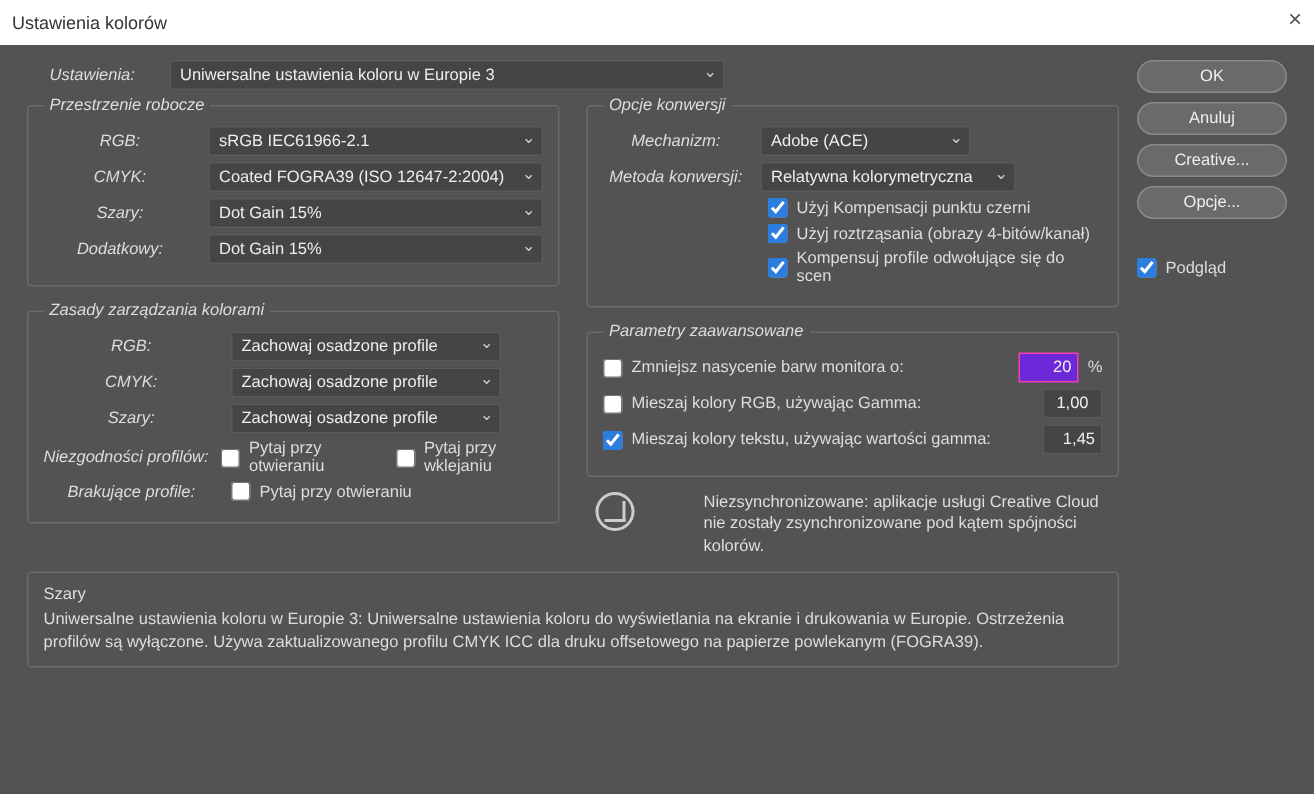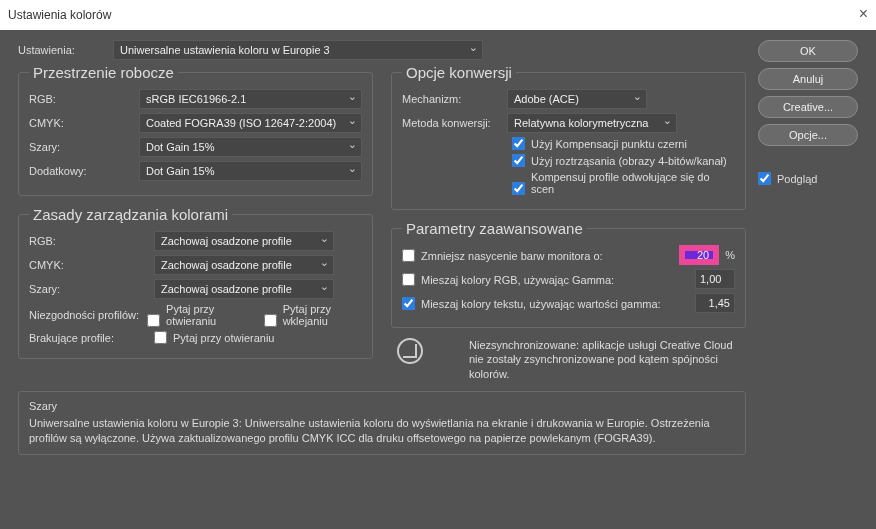--- a/index.html
+++ b/index.html
@@ -3,29 +3,29 @@
 <meta charset="utf-8">
 <style>
 * { box-sizing: border-box; margin: 0; padding: 0; font-family: "Segoe UI", Tahoma, sans-serif; }
 body { background: #535353; width: 876px; height: 529px; overflow: hidden; }
 .titlebar { background: #fff; height: 30px; display: flex; align-items: center; padding: 0 8px; font-size: 12px; color: #333; position: relative; }
 .titlebar .close { position: absolute; right: 8px; top: 5px; font-size: 16px; color: #555; cursor: pointer; }
 .content { padding: 10px 18px; color: #ddd; font-size: 11px; display: flex; }
 .main-col { flex: 1; }
 .side-col { width: 100px; margin-left: 12px; display:flex; flex-direction:column; gap:6px; align-items:stretch;}
 .row { display: flex; align-items: center; margin-bottom: 4px; }
-.lbl { text-align: left; padding-right: 8px; white-space:nowrap; }
+.lbl { text-align: center; padding-right: 8px; white-space:nowrap;font-style:italic; }
 select, .select { background: #454545; color: #eee; border: 1px solid #5a5a5a; font-size: 11px; height: 20px; padding: 1px 18px 1px 6px; appearance:none; position:relative; }
 .select-wrap { position:relative; display:inline-block;}
 .select-wrap::after { content:"⌄"; position:absolute; right:5px; top:1px; color:#ccc; font-size:11px; pointer-events:none;}
 input[type=text] { background:#454545; color:#eee; border:1px solid #5a5a5a; font-size:11px; height:20px; padding:0 4px;}
-input.hl { border:6px solid #ec4899; background:#6d28d9;margin-left:48px;}
+input.hl { border:1px solid #ec4899; background:#6d28d9;margin-left:48px;}
 fieldset { border: 1px solid #6a6a6a; border-radius: 3px; padding: 8px 10px 10px 10px; margin-bottom: 10px; }
-legend { color: #ddd; font-size: 15px; padding: 0 4px; }
-.chk { display:inline-flex; align-items:flex-end; gap:6px;}
+legend { color: #ddd; font-size: 11px; padding: 0 4px; font-style: italic; }
+.chk { display:inline-flex; align-items:center; gap:6px;}
 .chk input { accent-color:#2b7ee0; }
 .btn { background:#6a6a6a; border:1px solid #8a8a8a; color:#eee; border-radius:12px; height:22px; font-size:11px; cursor:pointer; text-align:center; display:flex;align-items:center;justify-content:center;}
 .cols { display:flex; gap:18px;}
 .col { flex:1; min-width:0;}
 .opis { border:1px solid #6a6a6a; border-radius:3px; padding:8px 10px; margin-top:10px;}
 .sync { display:flex; gap:10px; margin-top:10px; padding:0 6px;}
 .sync-icon { width:26px; height:26px; border:2px solid #ccc; border-radius:50%; position:relative; flex-shrink:0;}
 .sync-icon::before{content:"";position:absolute;width:12px;height:12px;border-right:2px solid #ccc;border-bottom:2px solid #ccc;right:4px;bottom:4px;}
 .pct{margin-left:6px;}
 </style>
@@ -140,21 +140,21 @@
                 <span>Zmniejsz nasycenie barw monitora o:</span>
               </label>
             <input type="text" class="hl" style="width: 40px; text-align: right;" value="20">
               <span class="pct">%</span>
           </div>
           <div class="row">
             <label class="chk" style="flex:1">
                 <input type="checkbox" style="">
                 <span>Mieszaj kolory RGB, używając Gamma:</span>
               </label>
-            <input type="text" style="width: 40px; text-align: left;" value="1,00">
+            <input type="text" style="width: 40px; text-align: center;" value="1,00">
           </div>
           <div class="row">
             <label class="chk" style="flex:1">
                 <input type="checkbox" checked="" style="">
                 <span>Mieszaj kolory tekstu, używając wartości gamma:</span>
               </label>
             <input type="text" style="width: 40px; text-align: right;" value="1,45">
           </div>
         </fieldset>
 

